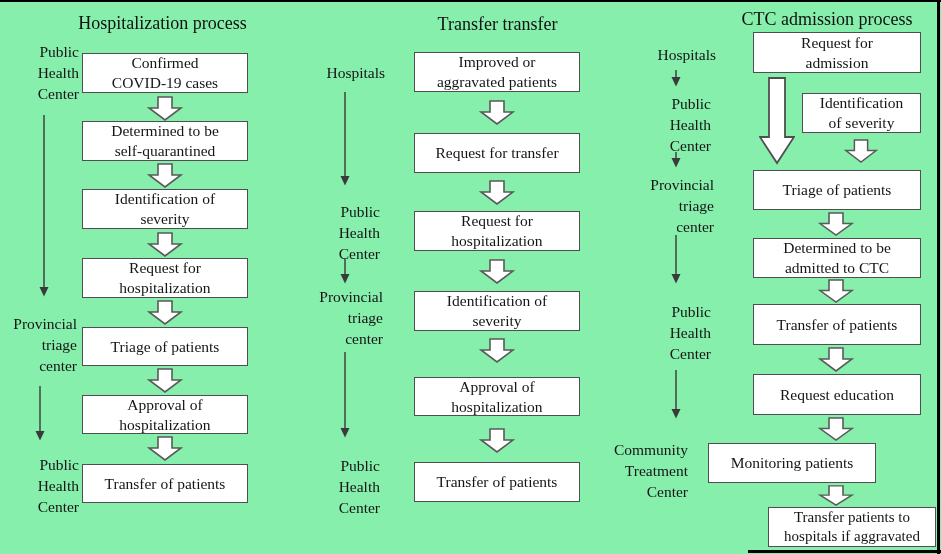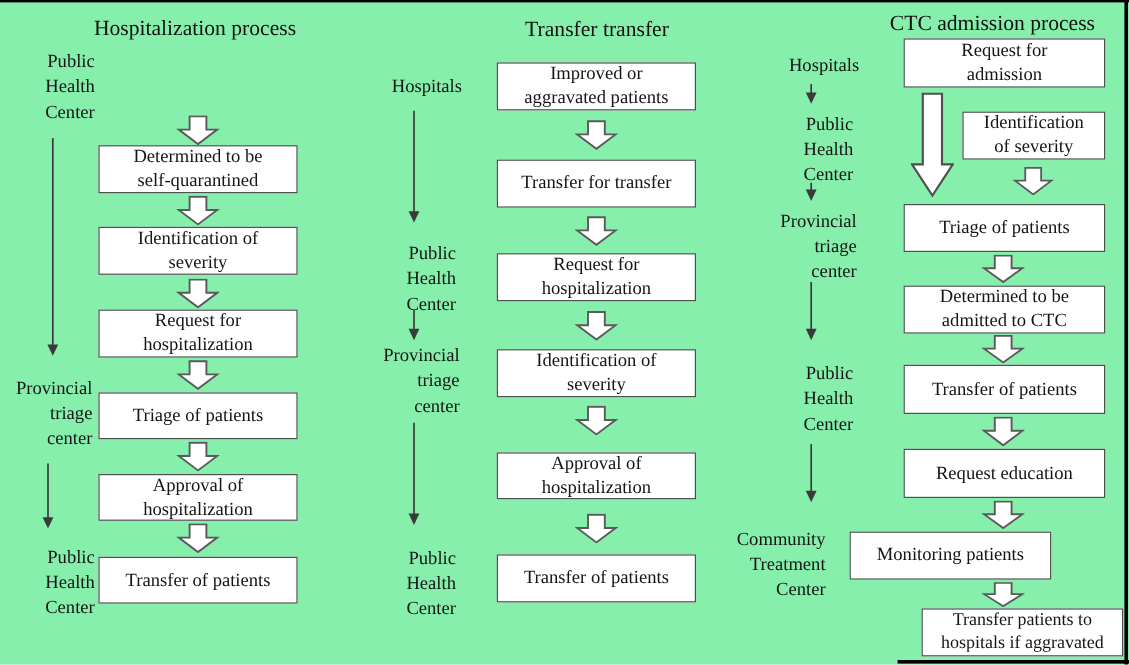--- a/index.html
+++ b/index.html
@@ -54,20 +54,22 @@
 triage
 center</div>
   <svg class="la" style="left:34px;top:386px;height:55px" viewBox="0 0 12 55">
     <line x1="6" y1="0" x2="6" y2="46"></line>
       <polygon points="1.5,45 10.5,45 6,54.5"></polygon>
   </svg>
   <div class="actor" style="left:9px;top:455px;width:70px">Public
 Health
 Center</div>
 
+  <div class="box" style="left:82px;top:53px;width:166px;height:40px">Confirmed
+COVID-19 cases</div>
   <svg class="ba" style="left:147px;top:96px" viewBox="0 0 36 25" preserveAspectRatio="none">
       <polygon points="11,1 25,1 25,12 34,12 18,24 2,12 11,12"></polygon>
     </svg>
   <div class="box" style="left:82px;top:121px;width:166px;height:40px">Determined to be
 self-quarantined</div>
   <svg class="ba" style="left:147px;top:163px" viewBox="0 0 36 25" preserveAspectRatio="none">
       <polygon points="11,1 25,1 25,12 34,12 18,24 2,12 11,12"></polygon>
     </svg>
   <div class="box" style="left:82px;top:189px;width:166px;height:40px">Identification of
 severity</div>
@@ -113,21 +115,21 @@
   </svg>
   <div class="actor" style="left:310px;top:456px;width:70px">Public
 Health
 Center</div>
 
   <div class="box" style="left:414px;top:52px;width:166px;height:40px">Improved or
 aggravated patients</div>
   <svg class="ba" style="left:479px;top:100px" viewBox="0 0 36 25" preserveAspectRatio="none">
       <polygon points="11,1 25,1 25,12 34,12 18,24 2,12 11,12"></polygon>
     </svg>
-  <div class="box" style="left:414px;top:133px;width:166px;height:40px">Transfer for transfer</div>
+  <div class="box" style="left:414px;top:133px;width:166px;height:40px">Request for transfer</div>
   <svg class="ba" style="left:479px;top:180px" viewBox="0 0 36 25" preserveAspectRatio="none">
       <polygon points="11,1 25,1 25,12 34,12 18,24 2,12 11,12"></polygon>
     </svg>
   <div class="box" style="left:414px;top:211px;width:166px;height:40px">Request for
 hospitalization</div>
   <svg class="ba" style="left:479px;top:259px" viewBox="0 0 36 25" preserveAspectRatio="none">
       <polygon points="11,1 25,1 25,12 34,12 18,24 2,12 11,12"></polygon>
     </svg>
   <div class="box" style="left:414px;top:291px;width:166px;height:40px">Identification of
 severity</div>

